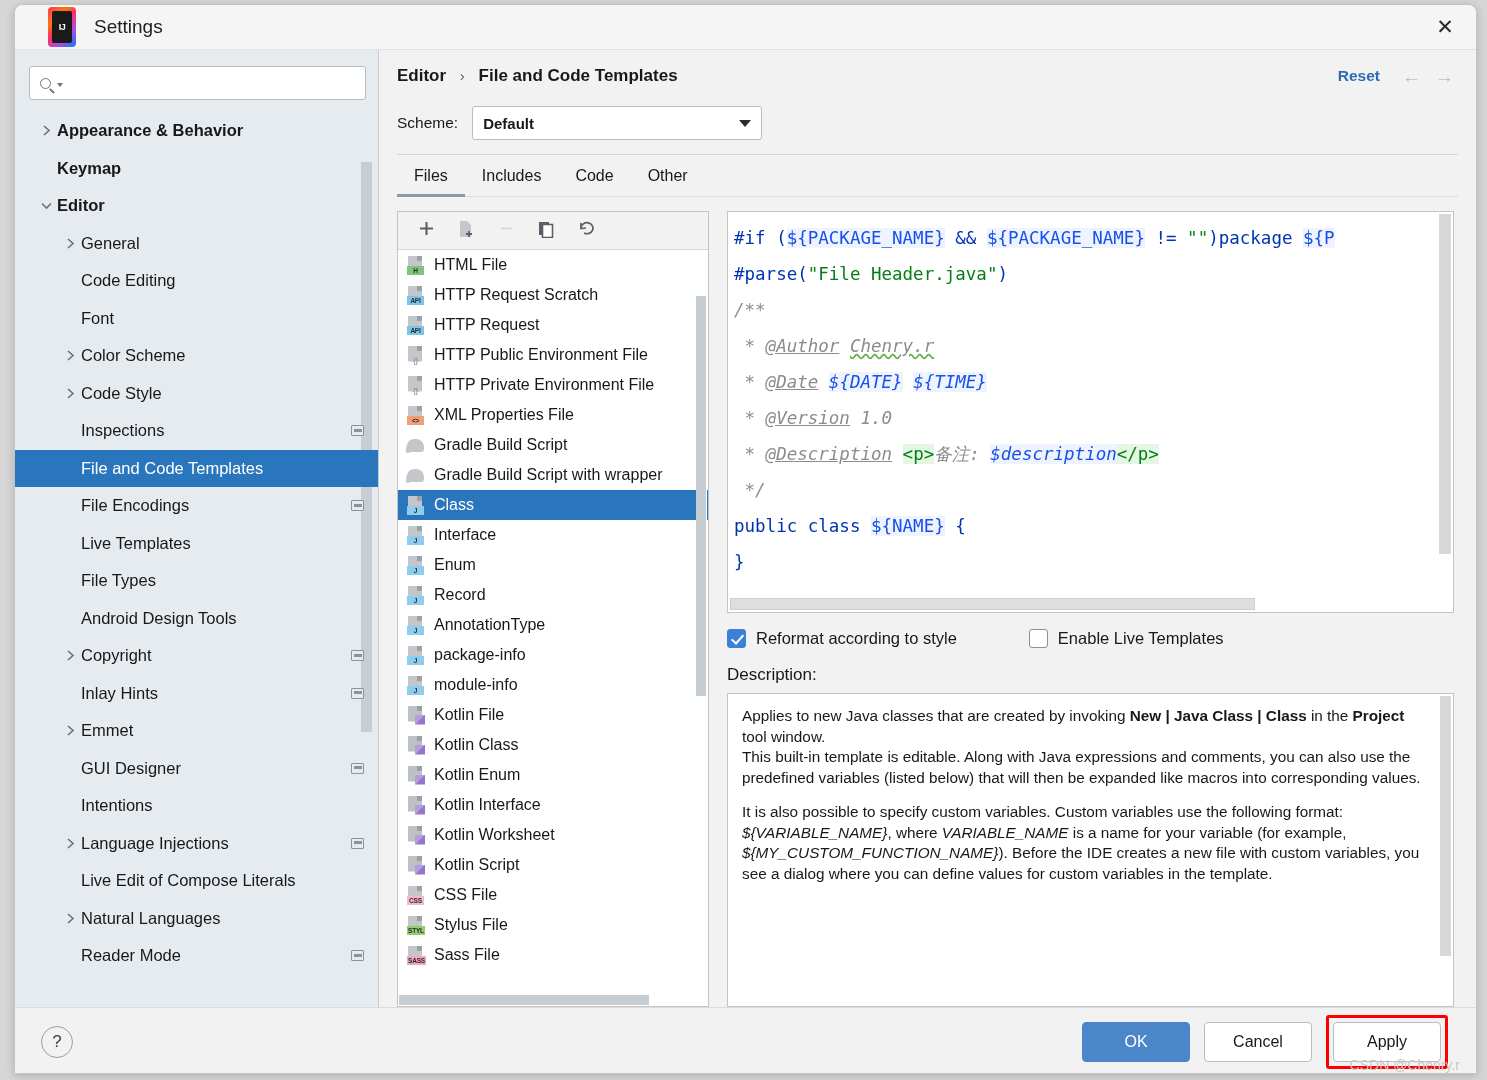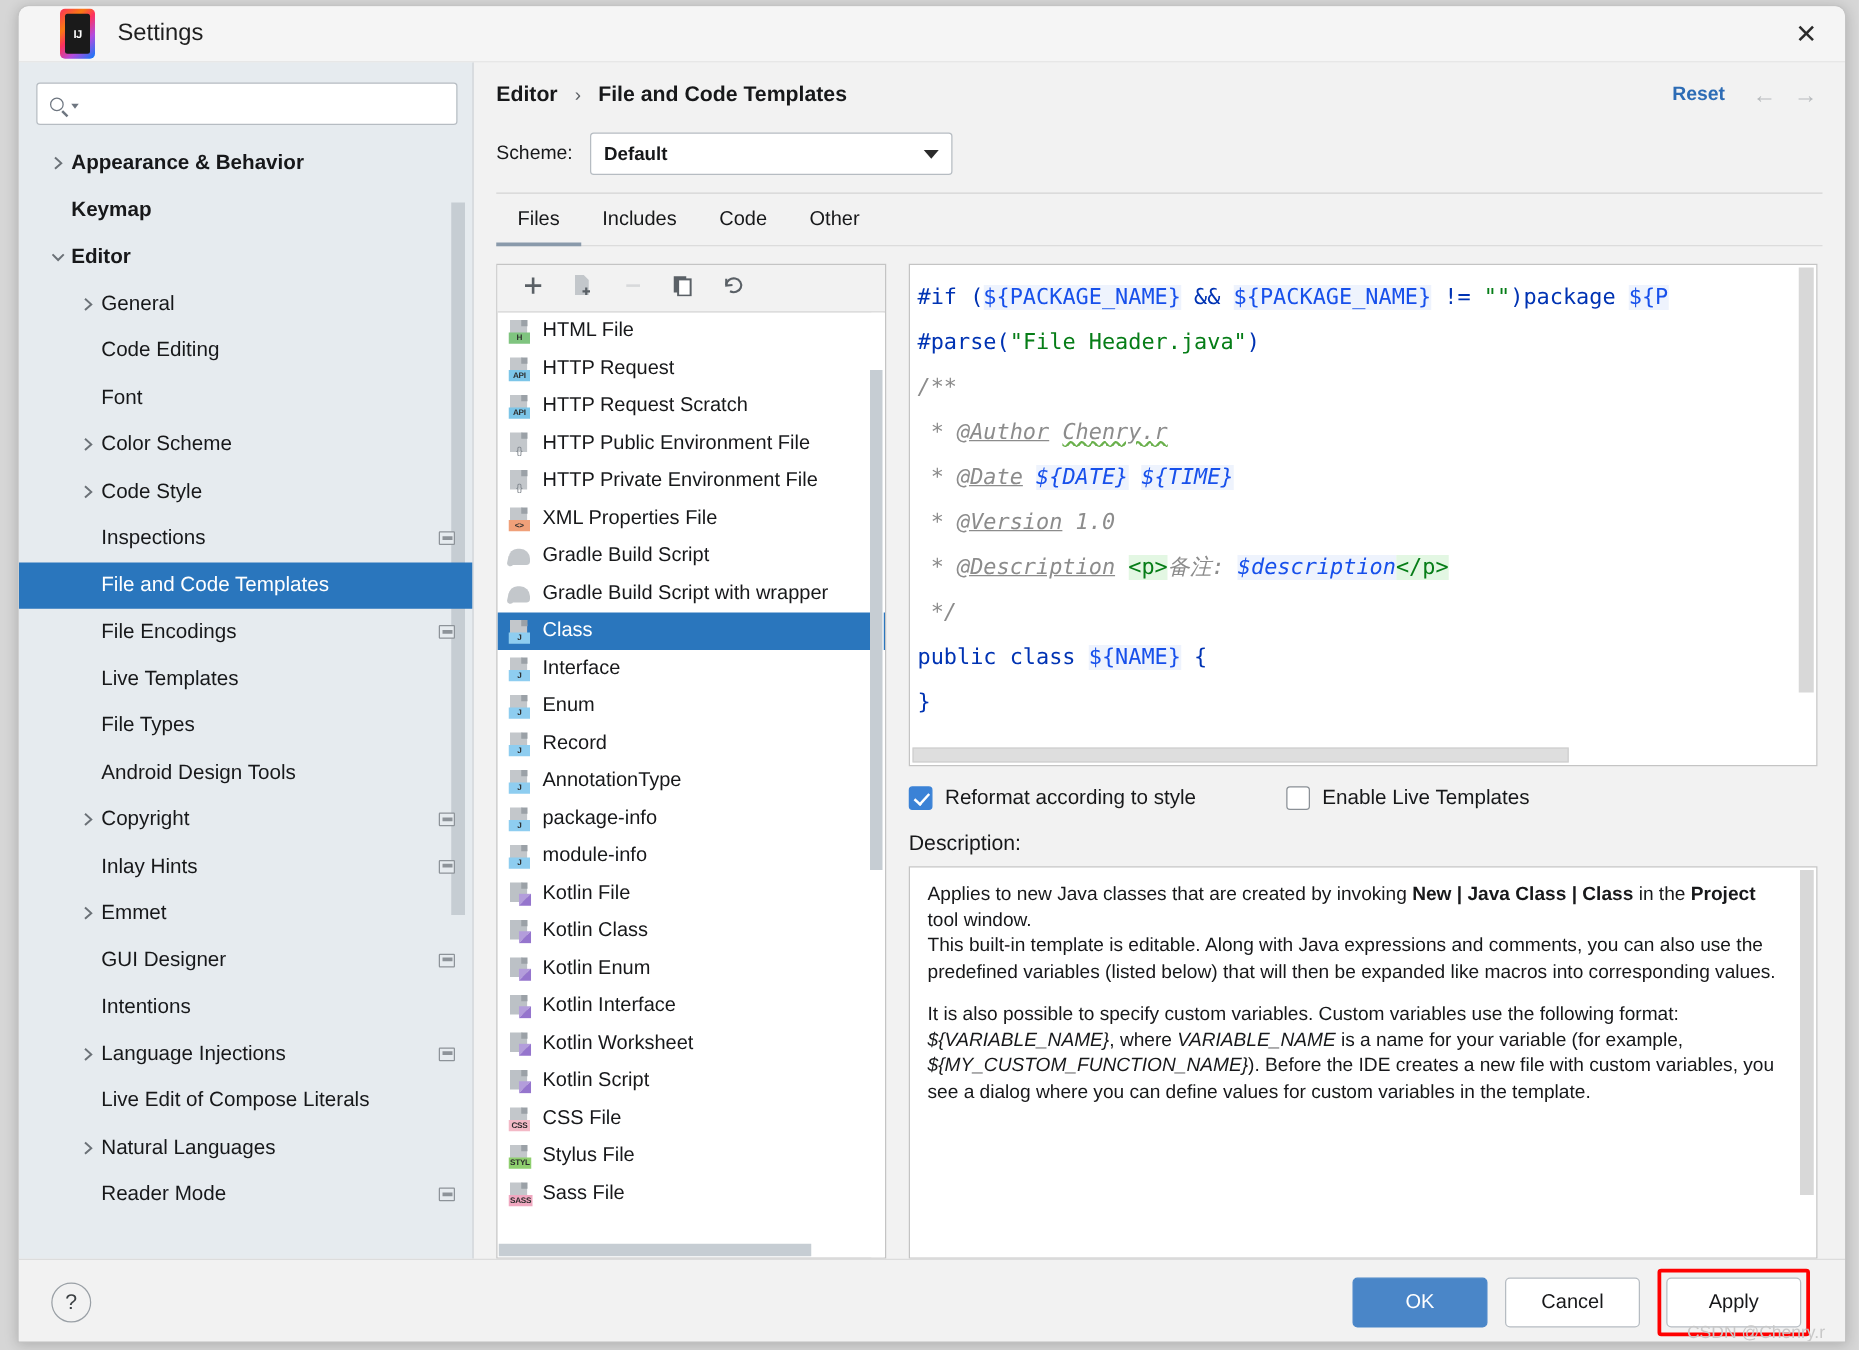--- a/index.html
+++ b/index.html
@@ -490,29 +490,29 @@
                   <span class="tag" style="background:#7fc47f">H</span>
                 </span>
                 <span>HTML File</span>
               </div>
               <div class="fl-row">
                 <span class="ficon">
                   <span class="page"></span>
                   <span class="fold"></span>
                   <span class="tag" style="background:#7cc5e8">API</span>
                 </span>
+                <span>HTTP Request Scratch</span>
+              </div>
+              <div class="fl-row">
+                <span class="ficon">
+                  <span class="page"></span>
+                  <span class="fold"></span>
+                  <span class="tag" style="background:#7cc5e8">API</span>
+                </span>
                 <span>HTTP Request</span>
-              </div>
-              <div class="fl-row">
-                <span class="ficon">
-                  <span class="page"></span>
-                  <span class="fold"></span>
-                  <span class="tag" style="background:#7cc5e8">API</span>
-                </span>
-                <span>HTTP Request Scratch</span>
               </div>
               <div class="fl-row">
                 <span class="ficon braces">
                   <span class="page"></span>
                   <span class="fold"></span>
                   <span class="tag" style="background:transparent;color:#7a8088">{}</span>
                 </span>
                 <span>HTTP Public Environment File</span>
               </div>
               <div class="fl-row">

